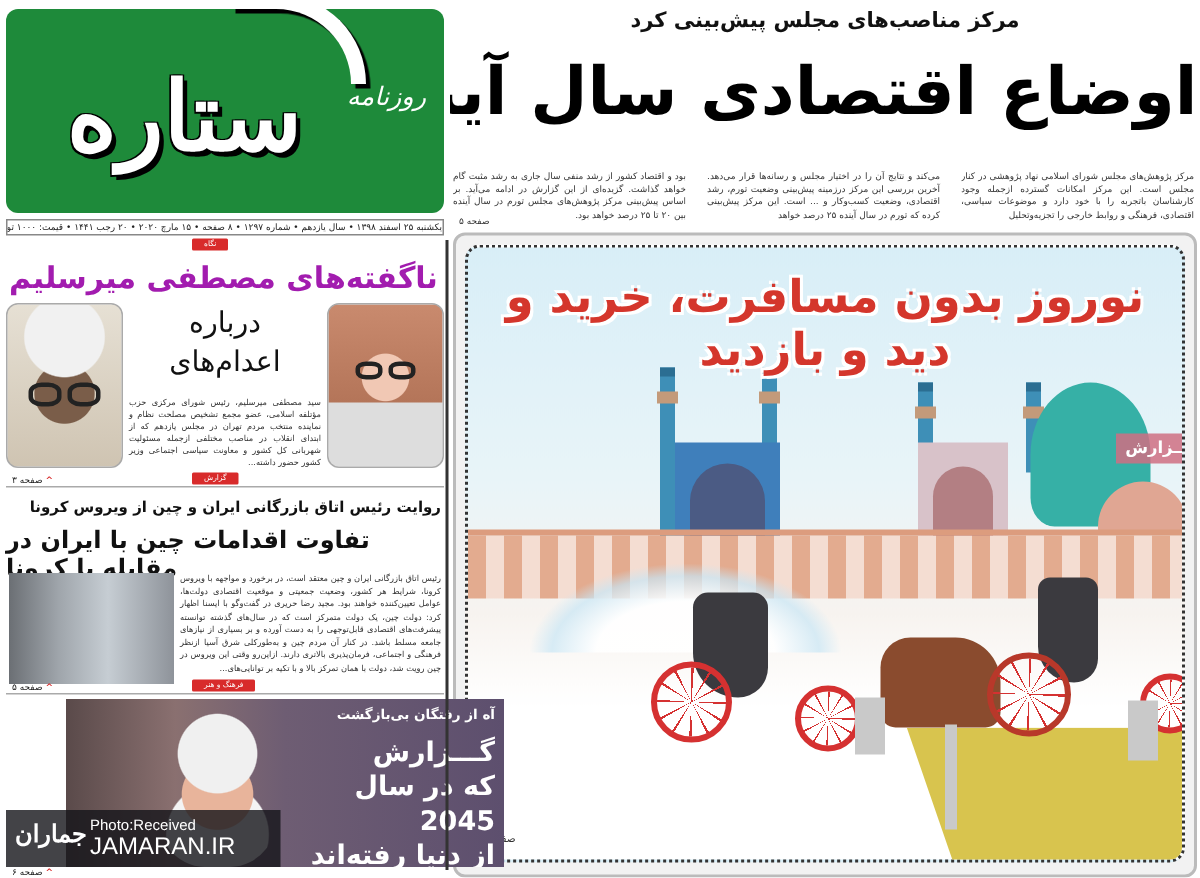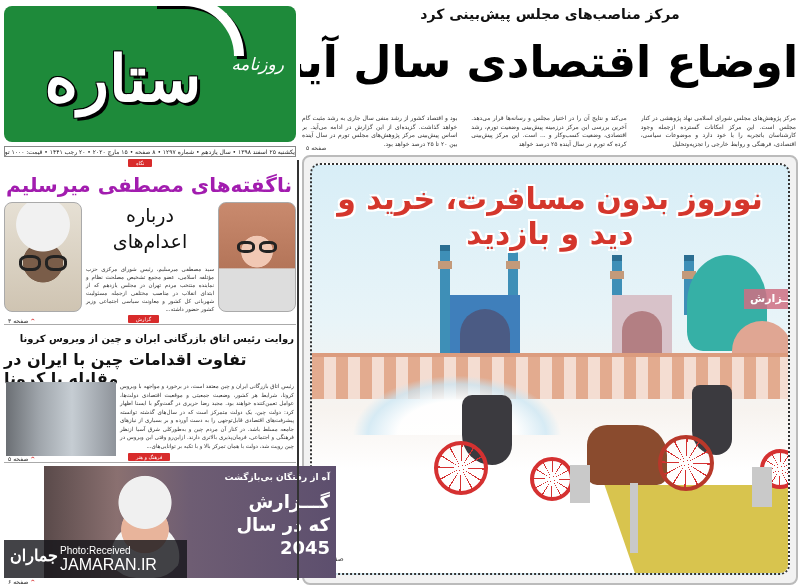--- a/index.html
+++ b/index.html
@@ -218,20 +218,21 @@
 <div class="rule" style="left:4px; top:462px; width:292px;"></div>
 <div class="page-ref" style="left:8px; top:455px;"><span class="chev">^</span> <span>صفحه ۵</span></div>
 
 <div class="section-label" style="left:128px; top:453px;">فرهنگ و هنر</div>
 <div class="story3">
   <div class="face"></div>
   <div class="story3-kicker">آه از رفتگان بی‌بازگشت</div>
   <div class="story3-title">
     <div>گـــزارش</div>
     <div>که در سال 2045</div>
+    <div>از دنیا رفته‌اند</div>
   </div>
 </div>
 <div class="page-ref" style="left:8px; top:578px;"><span class="chev">^</span> <span>صفحه ۶</span></div>
 
 <div class="watermark">
   <div class="wm-logo">جماران</div>
   <div class="wm-text1">Photo:Received</div>
   <div class="wm-text2">JAMARAN.IR</div>
 </div>
 

